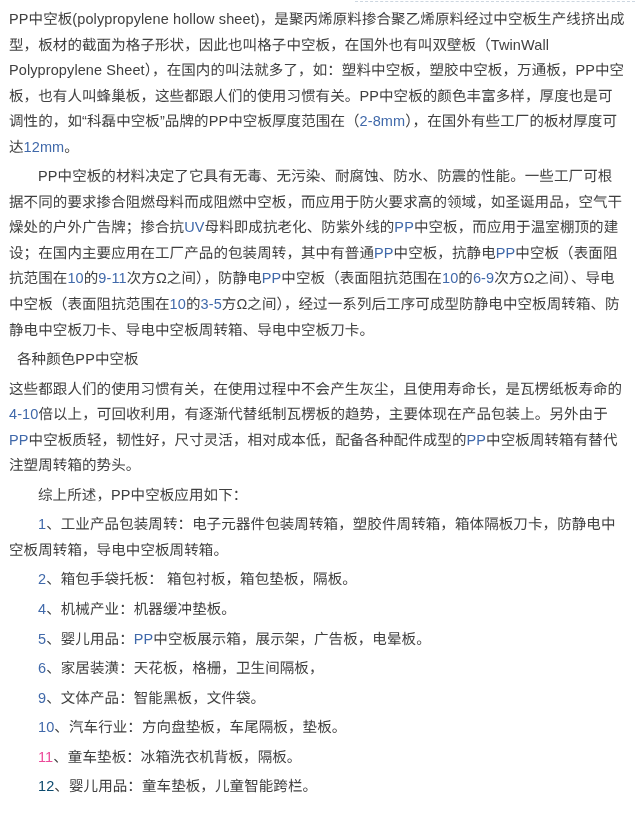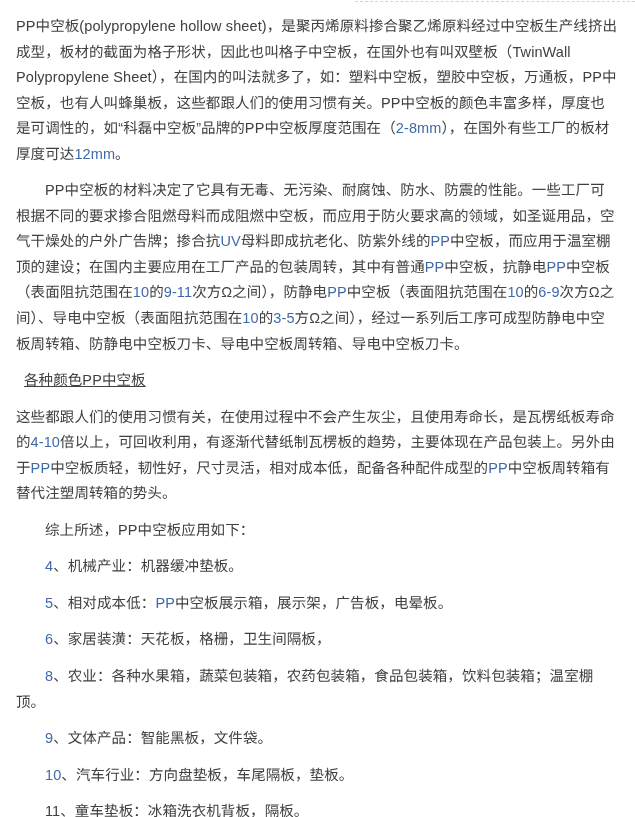--- a/index.html
+++ b/index.html
@@ -24,39 +24,40 @@
   }
   .article {
     padding: 3px 5px 0 5px;
     width: 625px;
     color: #404040;
     font-size: 14.5px;
     line-height: 25.55px;
     letter-spacing: 0.1px;
   }
   .article p {
-    margin: 11px;
+    margin: 4px;
     padding: 0;
   }
   .indent-two { text-indent: 2em; }
-  .indent-small { text-indent: 0.55em; text-decoration: underline; }
+  .indent-small { text-indent: 0.55em; }
   .hl { color: #4069aa; }
 </style>
 </head>
 <body style="background: rgb(255, 255, 255);">
 
 <div class="top-edge"></div>
 
 <div class="article" style="color: rgb(64, 64, 64);">
     <p><span>PP中空板(polypropylene hollow sheet)，是聚丙烯原料掺合聚乙烯原料经过中空板生产线挤出成型，板材的截面为格子形状，因此也叫格子中空板，在国外也有叫双壁板（TwinWall Polypropylene Sheet），在国内的叫法就多了，如：塑料中空板，塑胶中空板，万通板，PP中空板，也有人叫蜂巢板，这些都跟人们的使用习惯有关。PP中空板的颜色丰富多样，厚度也是可调性的，如“科磊中空板”品牌的PP中空板厚度范围在（</span><span class="hl" style="color: rgb(64, 105, 170);">2-8mm</span><span>），在国外有些工厂的板材厚度可达</span><span class="hl" style="color: rgb(64, 105, 170);">12mm</span><span>。</span></p>
     <p class="indent-two"><span>PP中空板的材料决定了它具有无毒、无污染、耐腐蚀、防水、防震的性能。一些工厂可根据不同的要求掺合阻燃母料而成阻燃中空板，而应用于防火要求高的领域，如圣诞用品，空气干燥处的户外广告牌；掺合抗</span><span class="hl" style="color: rgb(64, 105, 170);">UV</span><span>母料即成抗老化、防紫外线的</span><span class="hl" style="color: rgb(64, 105, 170);">PP</span><span>中空板，而应用于温室棚顶的建设；在国内主要应用在工厂产品的包装周转，其中有普通</span><span class="hl" style="color: rgb(64, 105, 170);">PP</span><span>中空板，抗静电</span><span class="hl" style="color: rgb(64, 105, 170);">PP</span><span>中空板（表面阻抗范围在</span><span class="hl" style="color: rgb(64, 105, 170);">10</span><span>的</span><span class="hl" style="color: rgb(64, 105, 170);">9-11</span><span>次方Ω之间），防静电</span><span class="hl" style="color: rgb(64, 105, 170);">PP</span><span>中空板（表面阻抗范围在</span><span class="hl" style="color: rgb(64, 105, 170);">10</span><span>的</span><span class="hl" style="color: rgb(64, 105, 170);">6-9</span><span>次方Ω之间）、导电中空板（表面阻抗范围在</span><span class="hl" style="color: rgb(64, 105, 170);">10</span><span>的</span><span class="hl" style="color: rgb(64, 105, 170);">3-5</span><span>方Ω之间），经过一系列后工序可成型防静电中空板周转箱、防静电中空板刀卡、导电中空板周转箱、导电中空板刀卡。</span></p>
     <p class="indent-small"><span>各种颜色PP中空板</span></p>
     <p><span>这些都跟人们的使用习惯有关，在使用过程中不会产生灰尘，且使用寿命长，是瓦楞纸板寿命的</span><span class="hl" style="color: rgb(64, 105, 170);">4-10</span><span>倍以上，可回收利用，有逐渐代替纸制瓦楞板的趋势，主要体现在产品包装上。另外由于</span><span class="hl" style="color: rgb(64, 105, 170);">PP</span><span>中空板质轻，韧性好，尺寸灵活，相对成本低，配备各种配件成型的</span><span class="hl" style="color: rgb(64, 105, 170);">PP</span><span>中空板周转箱有替代注塑周转箱的势头。</span></p>
     <p class="indent-two"><span>综上所述，PP中空板应用如下：</span></p>
+    <p class="indent-two"><span class="hl" style="color: rgb(64, 105, 170);">1</span><span>、工业产品包装周转：电子元器件包装周转箱，塑胶件周转箱，箱体隔板刀卡，防静电中空板周转箱，导电中空板周转箱。</span></p>
+    <p class="indent-two"><span class="hl" style="color: rgb(64, 105, 170);">2</span><span>、箱包手袋托板： 箱包衬板，箱包垫板，隔板。</span></p>
     <p class="indent-two"><span class="hl" style="color: rgb(64, 105, 170);">4</span><span>、机械产业：机器缓冲垫板。</span></p>
-    <p class="indent-two"><span class="hl" style="color: rgb(64, 105, 170);">5</span><span>、相对成本低：</span><span class="hl" style="color: rgb(64, 105, 170);">PP</span><span>中空板展示箱，展示架，广告板，电晕板。</span></p>
+    <p class="indent-two"><span class="hl" style="color: rgb(64, 105, 170);">5</span><span>、婴儿用品：</span><span class="hl" style="color: rgb(64, 105, 170);">PP</span><span>中空板展示箱，展示架，广告板，电晕板。</span></p>
     <p class="indent-two"><span class="hl" style="color: rgb(64, 105, 170);">6</span><span>、家居装潢：天花板，格栅，卫生间隔板，</span></p>
-    <p class="indent-two"><span class="hl" style="color: rgb(64, 105, 170);">8</span><span>、农业：各种水果箱，蔬菜包装箱，农药包装箱，食品包装箱，饮料包装箱；温室棚顶。</span></p>
     <p class="indent-two"><span class="hl" style="color: rgb(64, 105, 170);">9</span><span>、文体产品：智能黑板，文件袋。</span></p>
     <p class="indent-two"><span class="hl" style="color: rgb(64, 105, 170);">10</span><span>、汽车行业：方向盘垫板，车尾隔板，垫板。</span></p>
-    <p class="indent-two"><span class="hl" style="color: #404040;">11</span><span>、童车垫板：冰箱洗衣机背板，隔板。</span></p>
+    <p class="indent-two"><span class="hl" style="color: #ec4899;">11</span><span>、童车垫板：冰箱洗衣机背板，隔板。</span></p>
     <p class="indent-two"><span class="hl" style="color: #0c4a6e;">12</span><span>、婴儿用品：童车垫板，儿童智能跨栏。</span></p>
   </div>
 
 </body></html>

